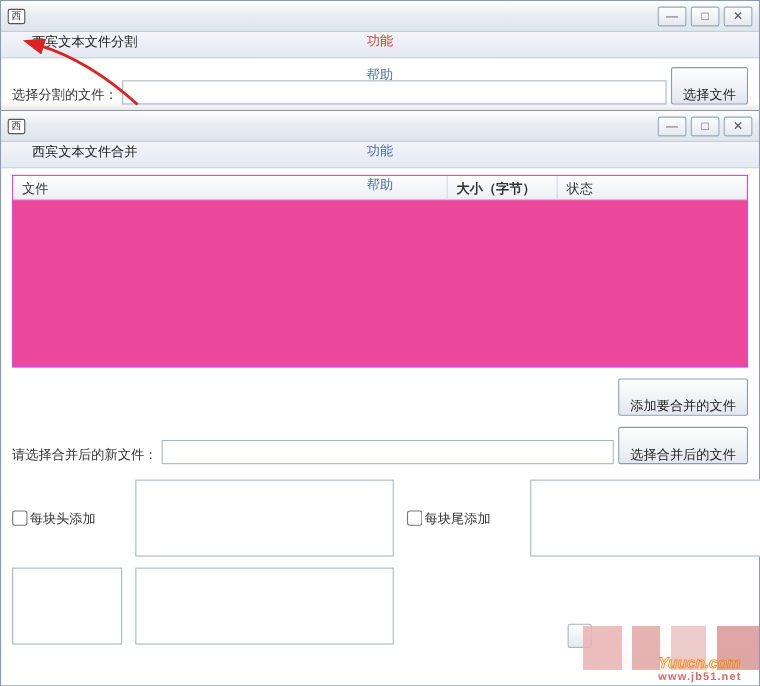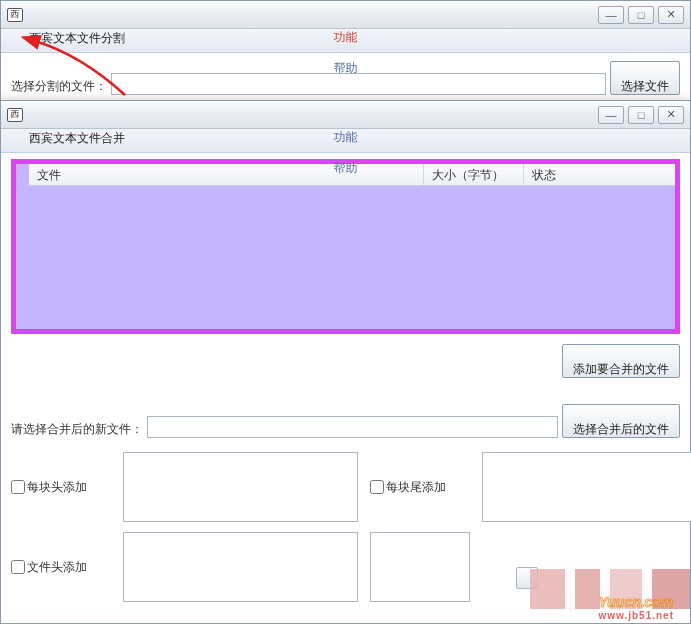--- a/index.html
+++ b/index.html
@@ -25,26 +25,26 @@
   .txtin { flex:1; height:22px; border:1px solid #abb6c4; background:#fff; padding:0 4px; font-size:12px;}
   .btn { height:24px; padding:16px 10px; border:1px solid #8d9bae; background:linear-gradient(#fefefe,#e3e8ef); font-size:12px; color:#222; border-radius:2px; cursor:default; white-space:nowrap;}
   
   
   .arrow { position:absolute; left:20px; top:34px; pointer-events:none; }
   
   
   .win2 { left:0; top:100px; width:691px; height:524px; box-shadow:-2px -2px 8px rgba(0,0,0,.15);}
   .body2 { padding:6px 10px 10px 10px; font-size:12px; color:#333;}
   
-  .table { border:5px solid #d946ef; height:175px; background:#c4b5fd; margin-bottom:10px;padding-left:13px;}
+  .table { border:1px solid #d946ef; height:175px; background:#ec4899; margin-bottom:10px;}
   .thead { display:flex; height:22px; background:linear-gradient(#fdfdfe,#eceff4); border-bottom:1px solid #c5ceda;}
   .th { border-right:1px solid #d3d9e2; padding:3px 8px; font-size:12px; color:#333;}
-  .th1{width:395px;} .th2{width:100px;} .th3{flex:1;border-right:none;}
+  .th1{width:395px;} .th2{width:100px;font-weight:bold;} .th3{flex:1;border-right:none;}
   
-  .rowright { display:flex; justify-content:flex-end; margin-bottom:26px;}
+  .rowright { display:flex; justify-content:flex-end; margin-bottom:10px;}
   
   .grid2 { display:grid; grid-template-columns: 100px 235px 100px 235px; gap:10px 12px; align-items:start; margin-top:14px;}
   .chk { display:flex; align-items:center; gap:2px; height:22px; margin-top:24px;}
   .chk input { width:14px; height:14px; margin:0;}
   .multiline { height:70px; border:1px solid #abb6c4; background:#fff;}
   
   .watermark { position:absolute; right:16px; bottom:2px; text-align:left; font-size:14px; font-style:italic; font-weight:bold; pointer-events:none;}
   .watermark .l1 { color:transparent; -webkit-text-stroke:0.6px #e0851a; text-shadow:0 0 3px rgba(255,180,80,.5);}
   .watermark .l2 { font-size:10px; color:#d66; letter-spacing:1px; font-style:normal; font-weight:bold;}
   
@@ -132,24 +132,20 @@
         <input type="checkbox" style="">
         <span>每块头添加</span>
       </div>
       <div class="multiline"></div>
       <div class="chk">
         <input type="checkbox" style="">
         <span>每块尾添加</span>
       </div>
       <div class="multiline"></div>
 
-      <div class="chk">
-        <input type="checkbox" style="">
-        <span>文件头添加</span>
-      </div>
       <div class="multiline"></div>
       <div class="multiline"></div>
     </div>
   </div>
 
   <div class="btn-hint"></div>
   <div class="pixelate"></div>
   <div class="watermark">
     <div class="l1">Yuucn.com</div>
     <div class="l2">www.jb51.net</div>

